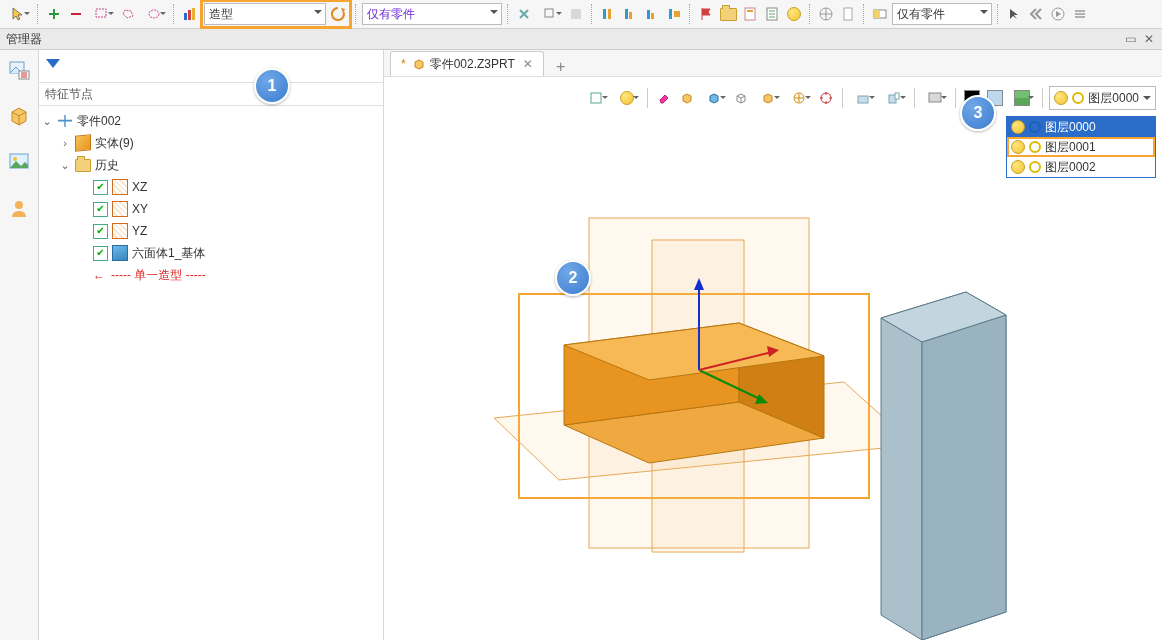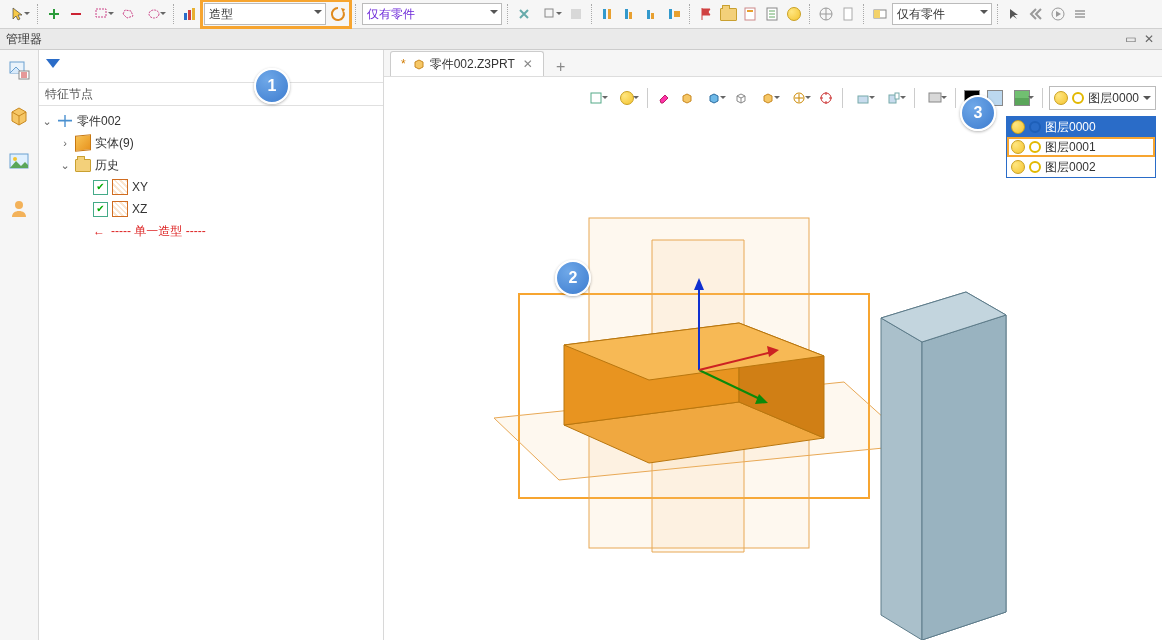--- a/index.html
+++ b/index.html
@@ -308,28 +308,42 @@
         <span class="ic">
             <div class="folder-ic"></div>
           </span>
         <span>历史</span>
       </div>
       <div class="node" style="padding-left:52px">
         <span class="chk on"></span>
         <span class="ic">
             <div class="plane-ic"></div>
           </span>
-        <span>XY</span>
+        <span>XZ</span>
       </div>
       <div class="node" style="padding-left:52px">
         <span class="chk on"></span>
         <span class="ic">
             <div class="plane-ic"></div>
           </span>
-        <span>XZ</span>
+        <span>XY</span>
+      </div>
+      <div class="node" style="padding-left:52px">
+        <span class="chk on"></span>
+        <span class="ic">
+            <div class="plane-ic"></div>
+          </span>
+        <span>YZ</span>
+      </div>
+      <div class="node" style="padding-left:52px">
+        <span class="chk on"></span>
+        <span class="ic">
+            <div class="box-ic"></div>
+          </span>
+        <span>六面体1_基体</span>
       </div>
       <div class="node stop" style="padding-left:52px">
         <span class="arrow">←</span>
         <span>----- 单一造型 -----</span>
       </div>
     </div>
   </div>
 
   <div class="view-area">
     <div class="tabbar">

